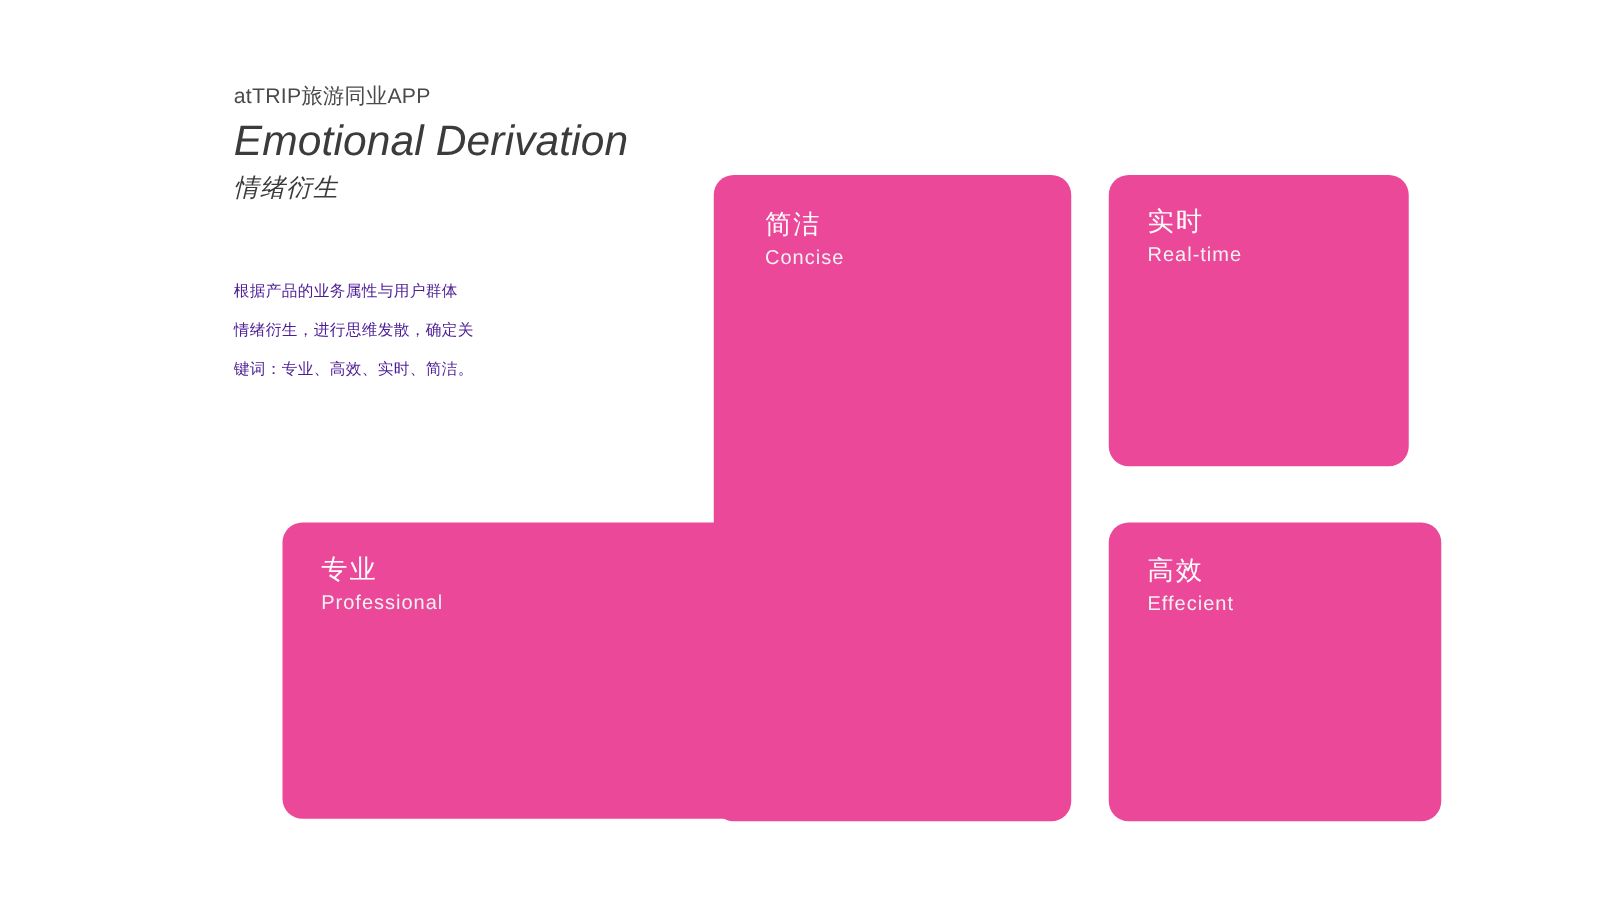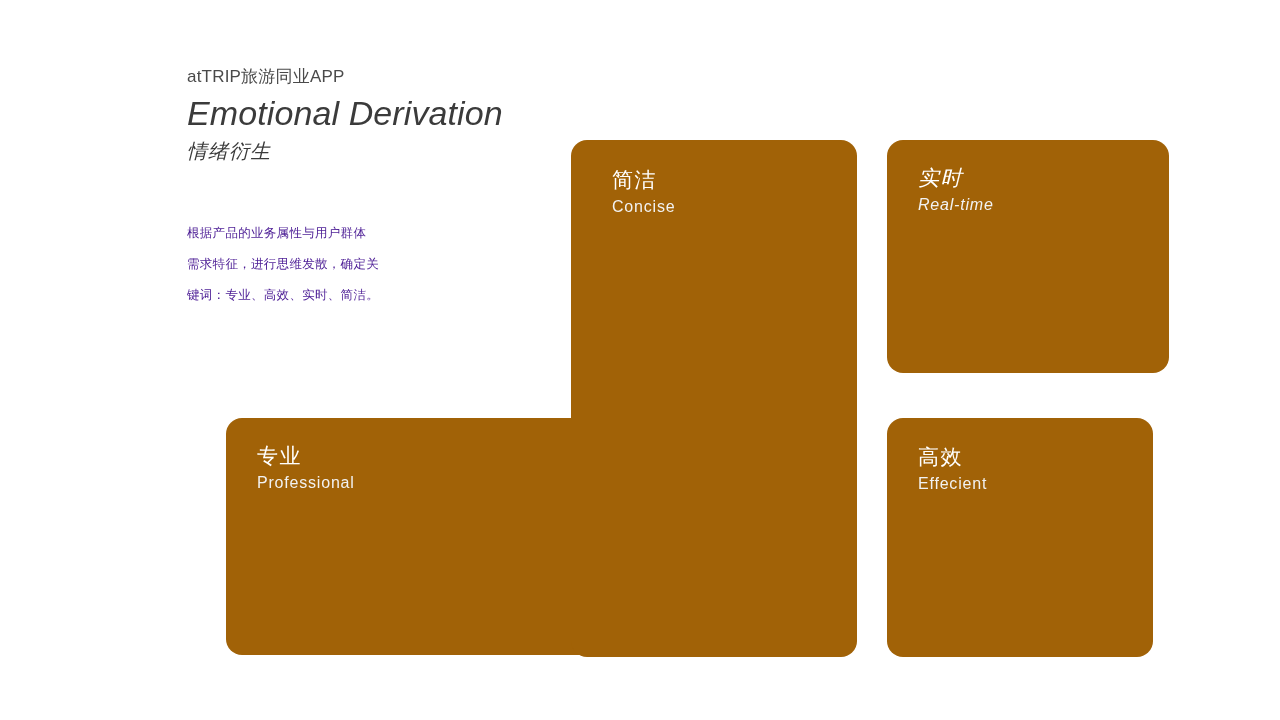--- a/index.html
+++ b/index.html
@@ -71,21 +71,21 @@
     font-size: 12.5px;
     color: #4c1d95;
     line-height: 31px;
     letter-spacing: 0.3px;
     white-space: nowrap;
   }
 
   
   .card {
     position: absolute;
-    background: #a16207;
+    background: #ec4899;
     border-radius: 16px;
     box-sizing: border-box;
   }
 
   .card-labels {
     position: absolute;
     left: 30px;
     top: 24px;
   }
 
@@ -116,23 +116,22 @@
   }
   .card-concise {
     left: 571px;
     top: 140px;
     width: 286px;
     height: 517px;
   }
   .card-realtime {
     left: 887px;
     top: 140px;
-    width: 282px;
+    width: 240px;
     height: 233px;
-    font-style: italic;
   }
   .card-effecient {
     left: 887px;
     top: 418px;
     width: 266px;
     height: 239px;
   }
 
   
   .card-concise .card-labels { left: 41px; top: 26px; }
@@ -146,21 +145,21 @@
 <div class="slide">
 
   <div class="text-col">
     <div class="eyebrow">atTRIP旅游同业APP</div>
     <h1 class="title-en">Emotional Derivation</h1>
     <h2 class="title-cn">情绪衍生</h2>
   </div>
 
   <div class="body-copy">
     <div class="body-line">根据产品的业务属性与用户群体</div>
-    <div class="body-line">需求特征，进行思维发散，确定关</div>
+    <div class="body-line">情绪衍生，进行思维发散，确定关</div>
     <div class="body-line">键词：专业、高效、实时、简洁。</div>
   </div>
 
   <div class="card card-professional">
     <div class="card-labels">
       <div class="card-cn">专业</div>
       <div class="card-en">Professional</div>
     </div>
   </div>
 

